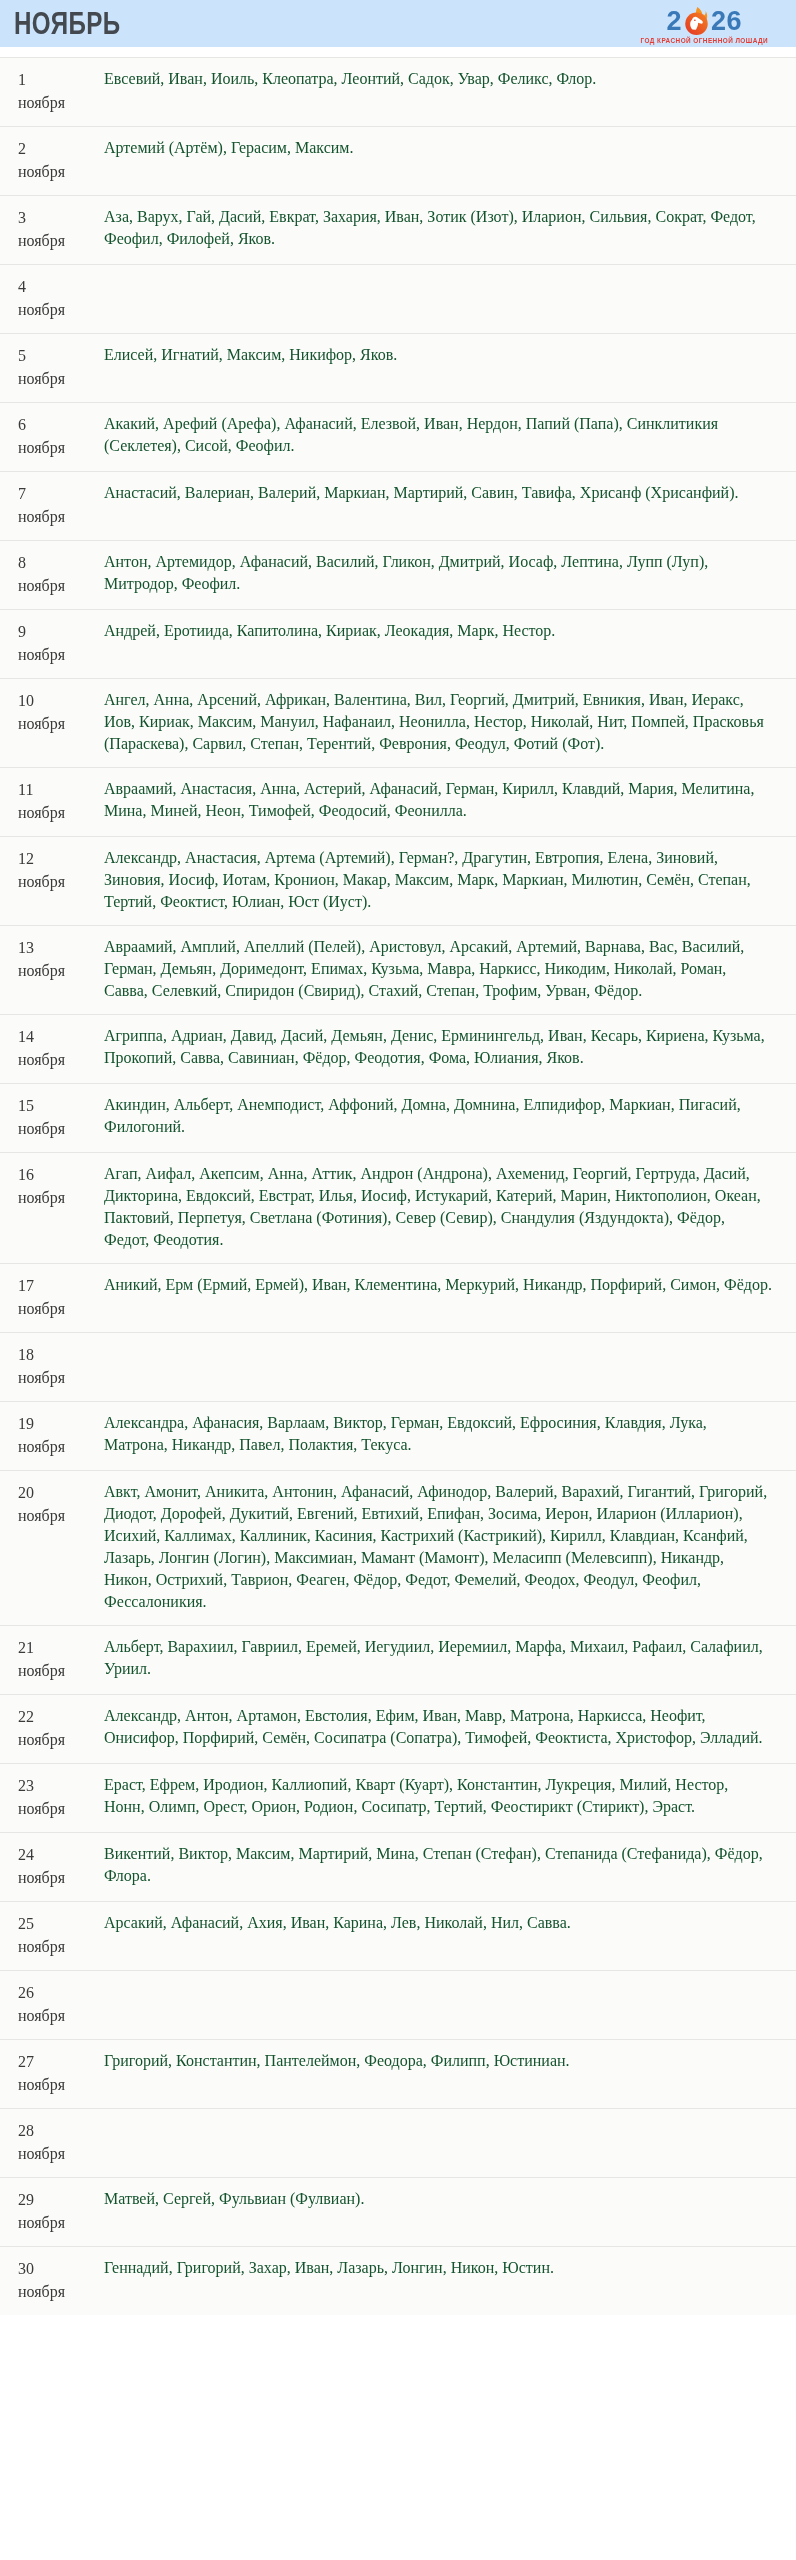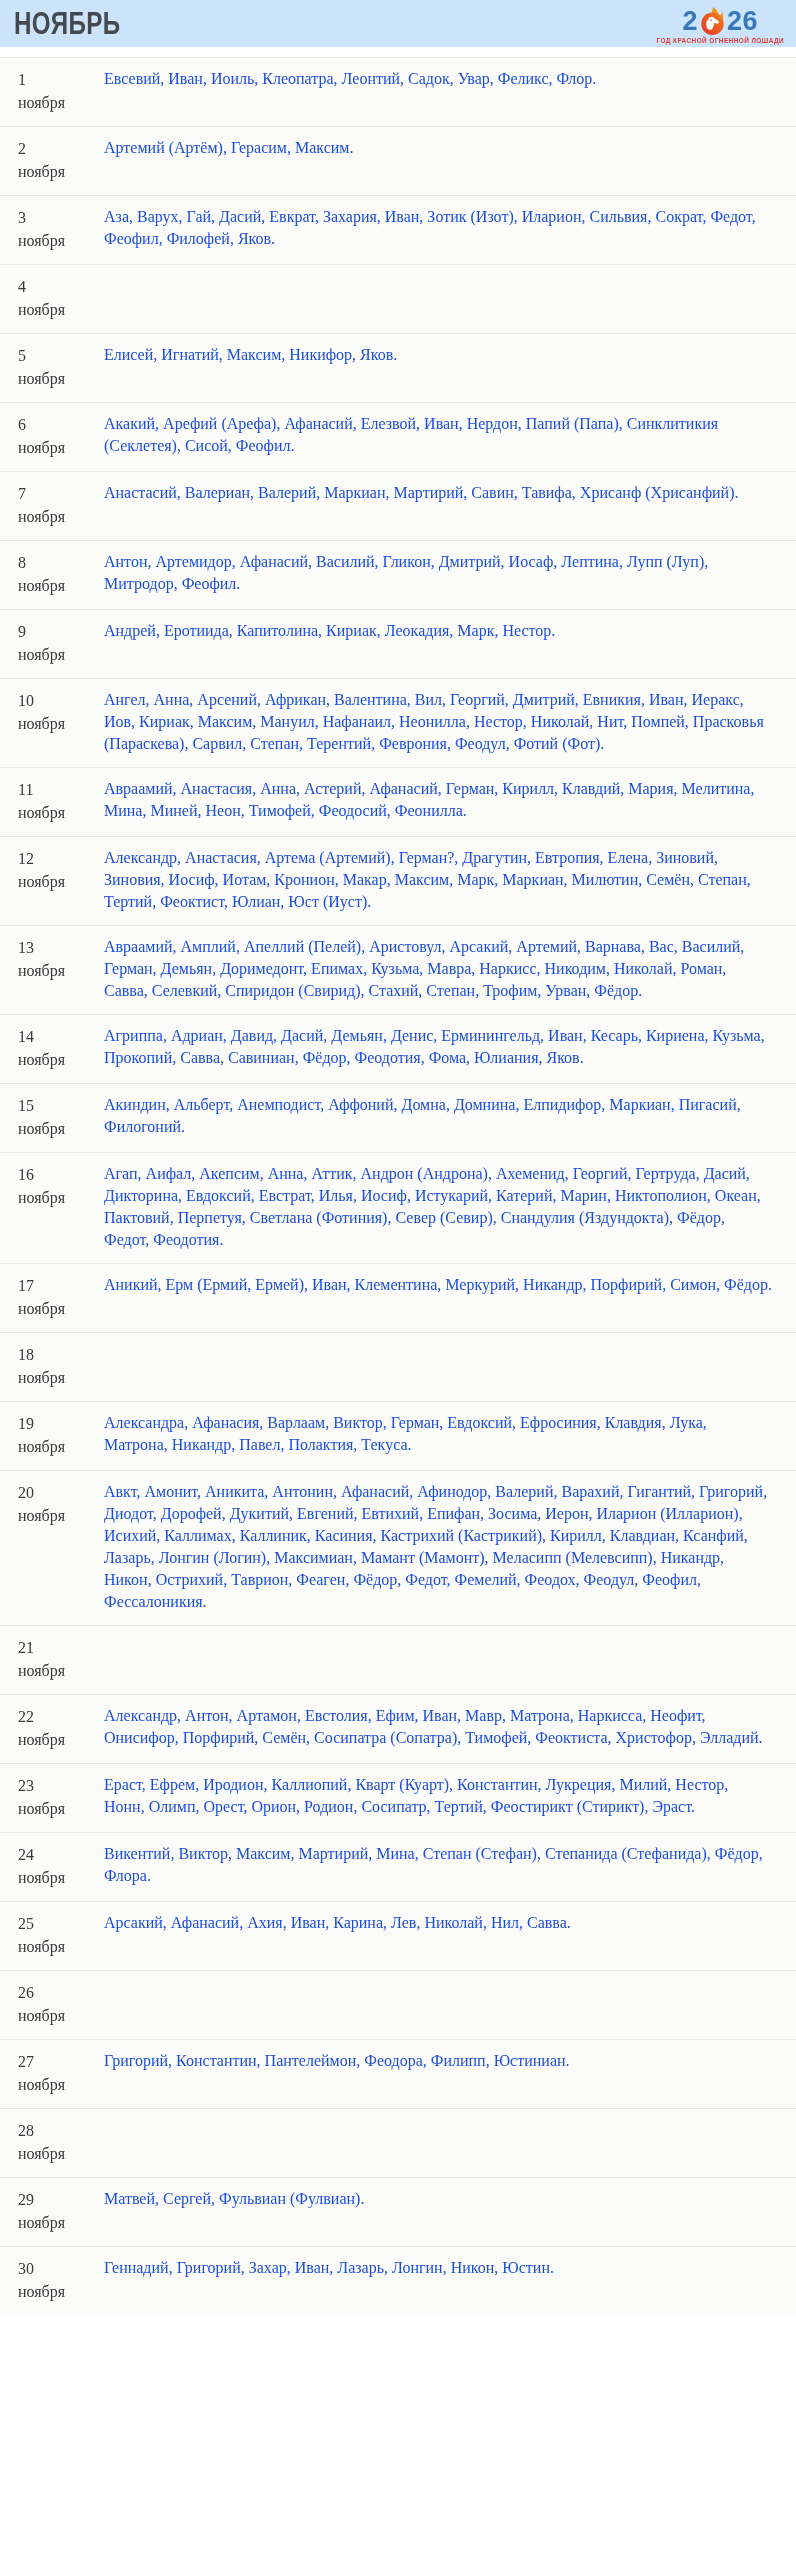--- a/index.html
+++ b/index.html
@@ -11,21 +11,21 @@
     font-family: "Liberation Serif", "DejaVu Serif", serif;
   }
 
   
   .month-header {
     background: #cbe4fb;
     height: 47px;
     display: flex;
     justify-content: space-between;
     align-items: center;
-    padding: 0 12px 0 14px;
+    padding: 0 28px 0 14px;
     box-sizing: border-box;
   }
   .month-title {
     margin: 0;
     font-family: "Liberation Sans", sans-serif;
     font-weight: bold;
     font-size: 31px;
     line-height: 1;
     color: #44484f;
     transform: scaleX(0.78);
@@ -73,21 +73,21 @@
     font-size: 16px;
     line-height: 23px;
     color: #3a3a3a;
   }
   .date-cell .day, .date-cell .word { display: block; }
   .names-text {
     flex: 1 1 auto;
     padding-right: 24px;
     font-size: 16px;
     line-height: 22px;
-    color: #1d4ed8;
+    color: #14532d;
   }
 </style>
 </head>
 <body>
 
 <header class="month-header">
   <h1 class="month-title">НОЯБРЬ</h1>
   <div class="year-logo">
     <div class="logo-digits">
       <span class="digit">2</span>
@@ -266,20 +266,21 @@
       <span class="word">ноября</span>
     </div>
     <div class="names-text">Авкт, Амонит, Аникита, Антонин, Афанасий, Афинодор, Валерий, Варахий, Гигантий, Григорий, Диодот, Дорофей, Дукитий, Евгений, Евтихий, Епифан, Зосима, Иерон, Иларион (Илларион), Исихий, Каллимах, Каллиник, Касиния, Кастрихий (Кастрикий), Кирилл, Клавдиан, Ксанфий, Лазарь, Лонгин (Логин), Максимиан, Мамант (Мамонт), Меласипп (Мелевсипп), Никандр, Никон, Острихий, Таврион, Феаген, Фёдор, Федот, Фемелий, Феодох, Феодул, Феофил, Фессалоникия.</div>
   </div>
 
   <div class="row">
     <div class="date-cell">
       <span class="day">21</span>
       <span class="word">ноября</span>
     </div>
+    <div class="names-text">Альберт, Варахиил, Гавриил, Еремей, Иегудиил, Иеремиил, Марфа, Михаил, Рафаил, Салафиил, Уриил.</div>
   </div>
 
   <div class="row">
     <div class="date-cell">
       <span class="day">22</span>
       <span class="word">ноября</span>
     </div>
     <div class="names-text">Александр, Антон, Артамон, Евстолия, Ефим, Иван, Мавр, Матрона, Наркисса, Неофит, Онисифор, Порфирий, Семён, Сосипатра (Сопатра), Тимофей, Феоктиста, Христофор, Элладий.</div>
   </div>
 

